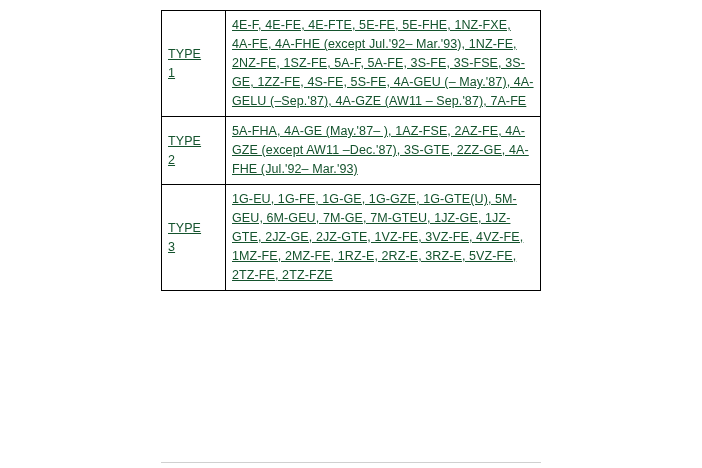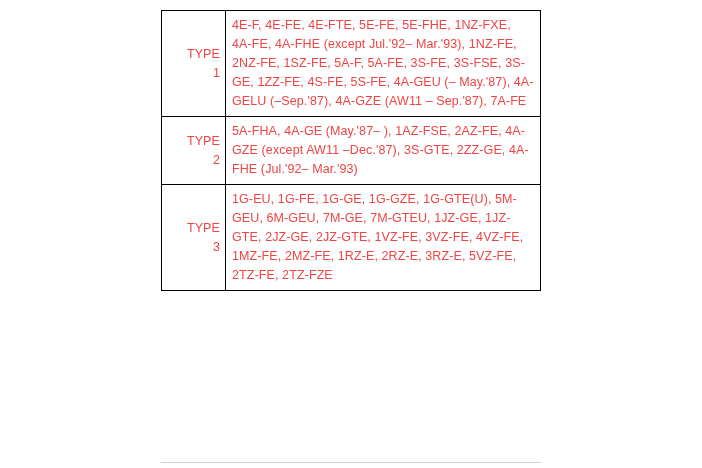--- a/index.html
+++ b/index.html
@@ -29,27 +29,28 @@
     border-collapse: collapse;
     width: 380px;
     background: #ffffff;
     border: 1px solid #000000;
   }
   table.engine-table td {
     border: 1px solid #000000;
     vertical-align: middle;
     font-size: 12.5px;
     line-height: 1.52;
-    color: #ef4444;
+    color: #14532d;
     letter-spacing: 0.1px;
+    text-decoration: underline;
   }
   td.type-cell {
     width: 52px;
     padding: 4px 5px 4px 6px;
-    text-align: right;
+    text-align: left;
     white-space: pre-line;
   }
   td.codes-cell {
     padding: 5px 6px 5px 6px;
     text-align: left;
   }
   .bottom-rule {
     position: absolute;
     left: 161px;
     top: 462px;

